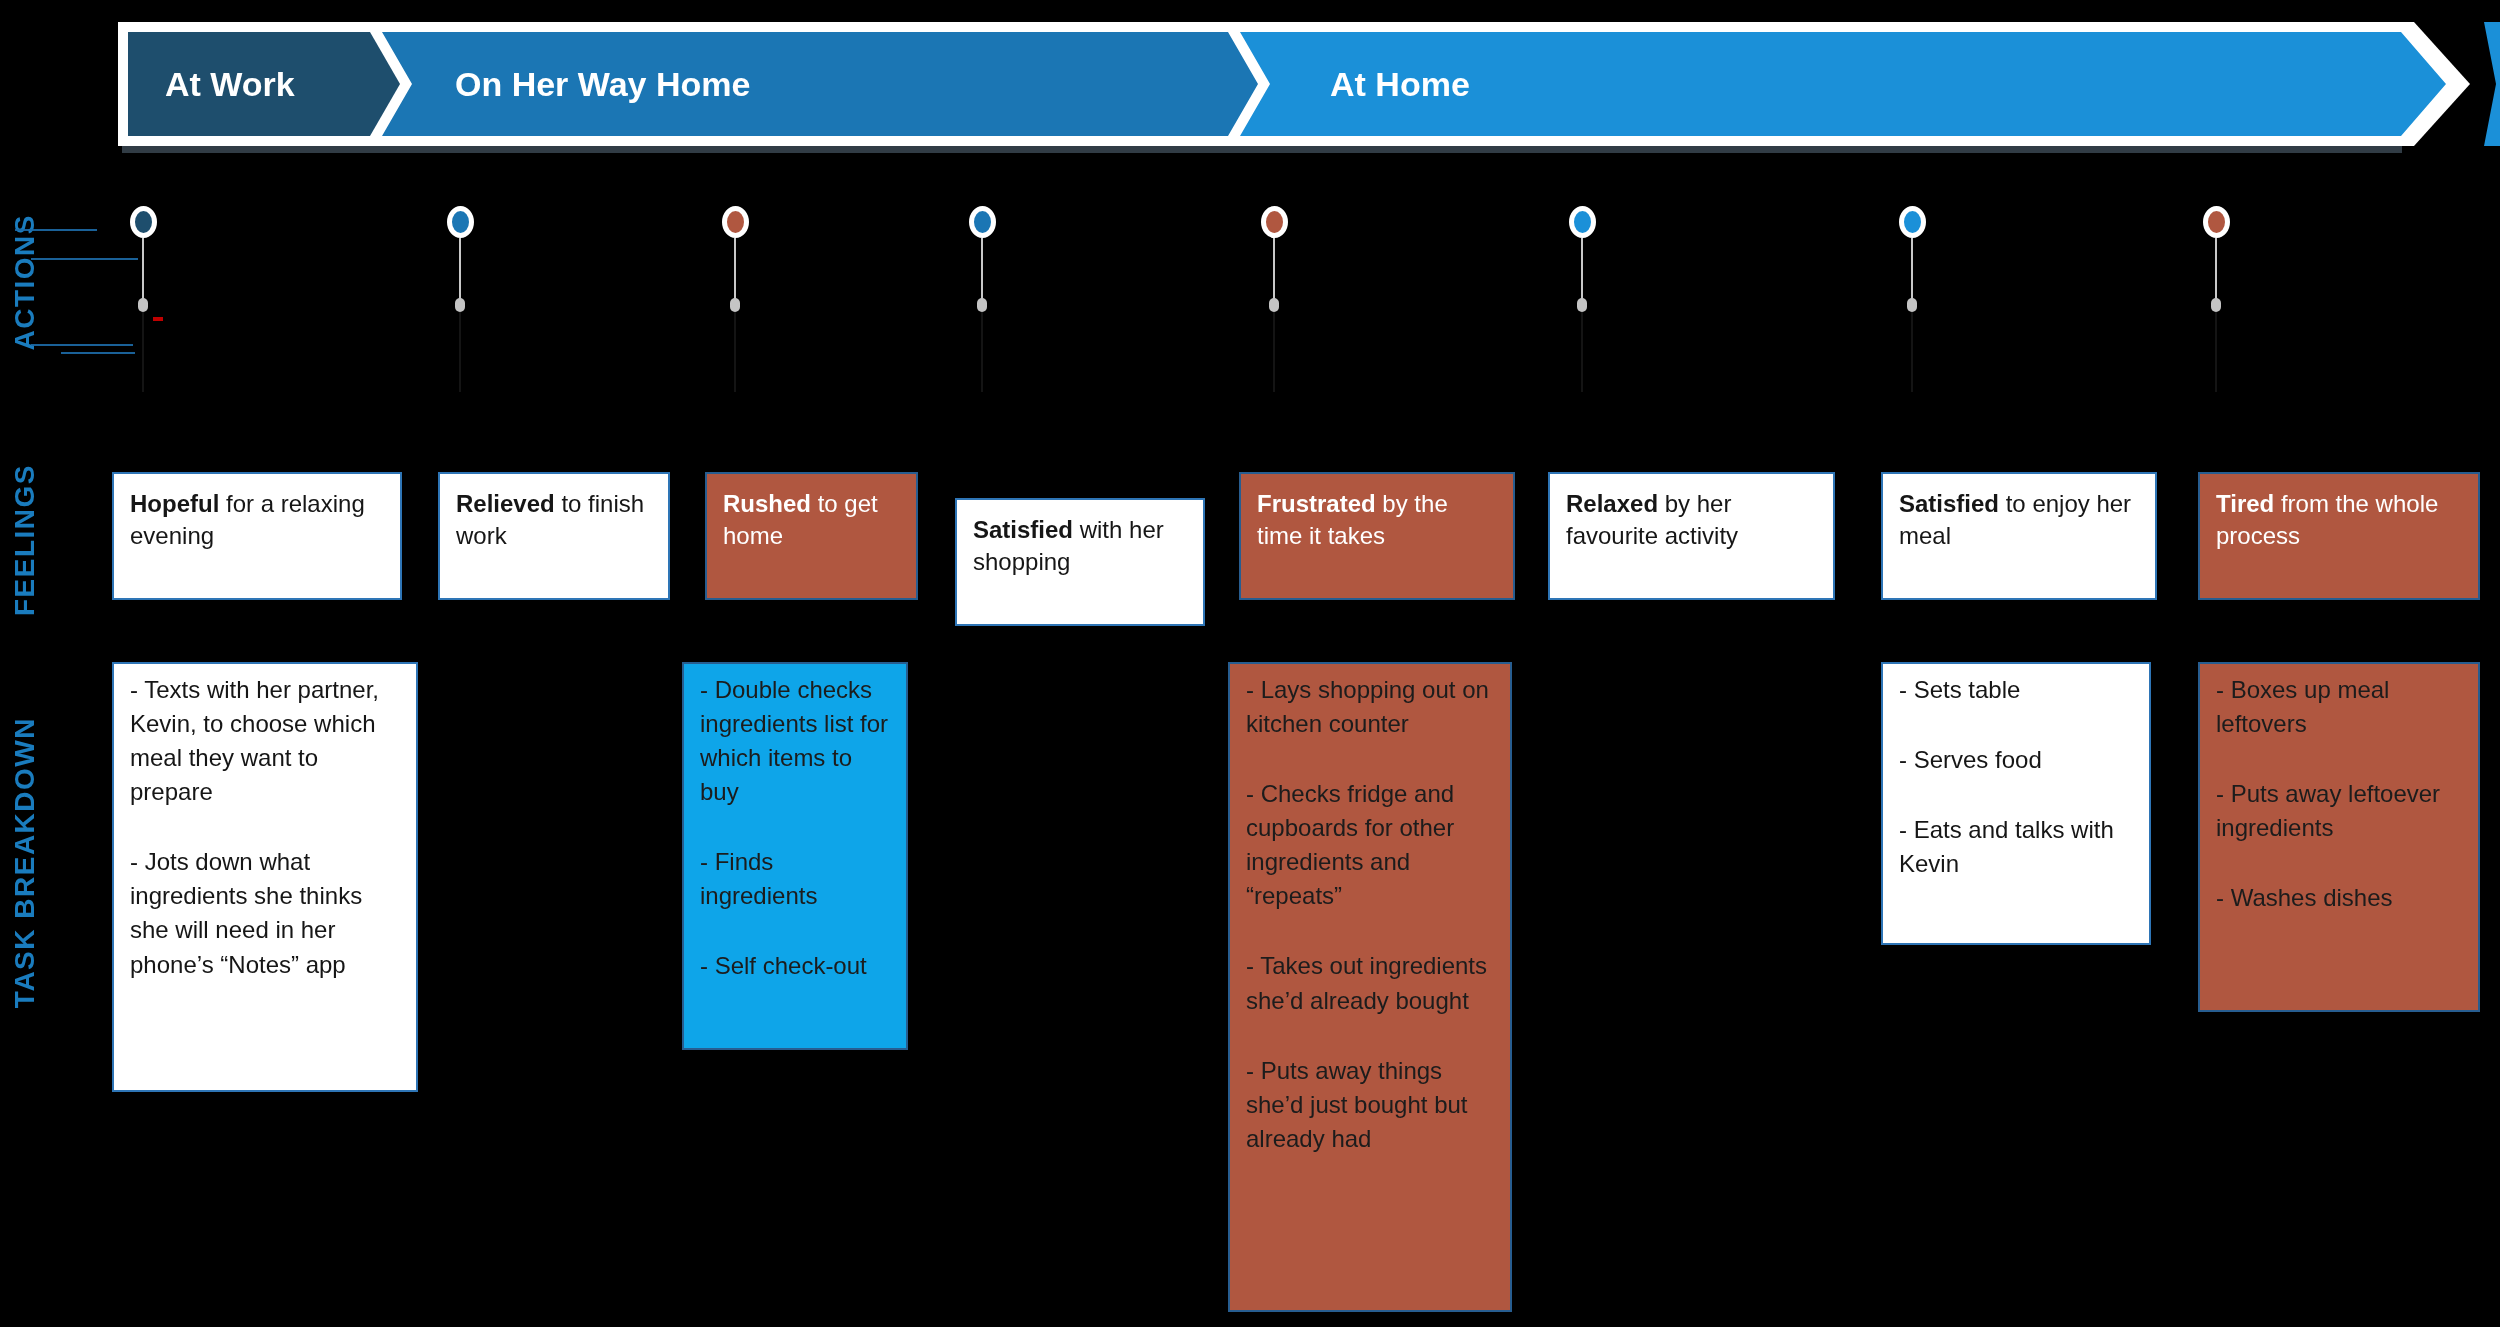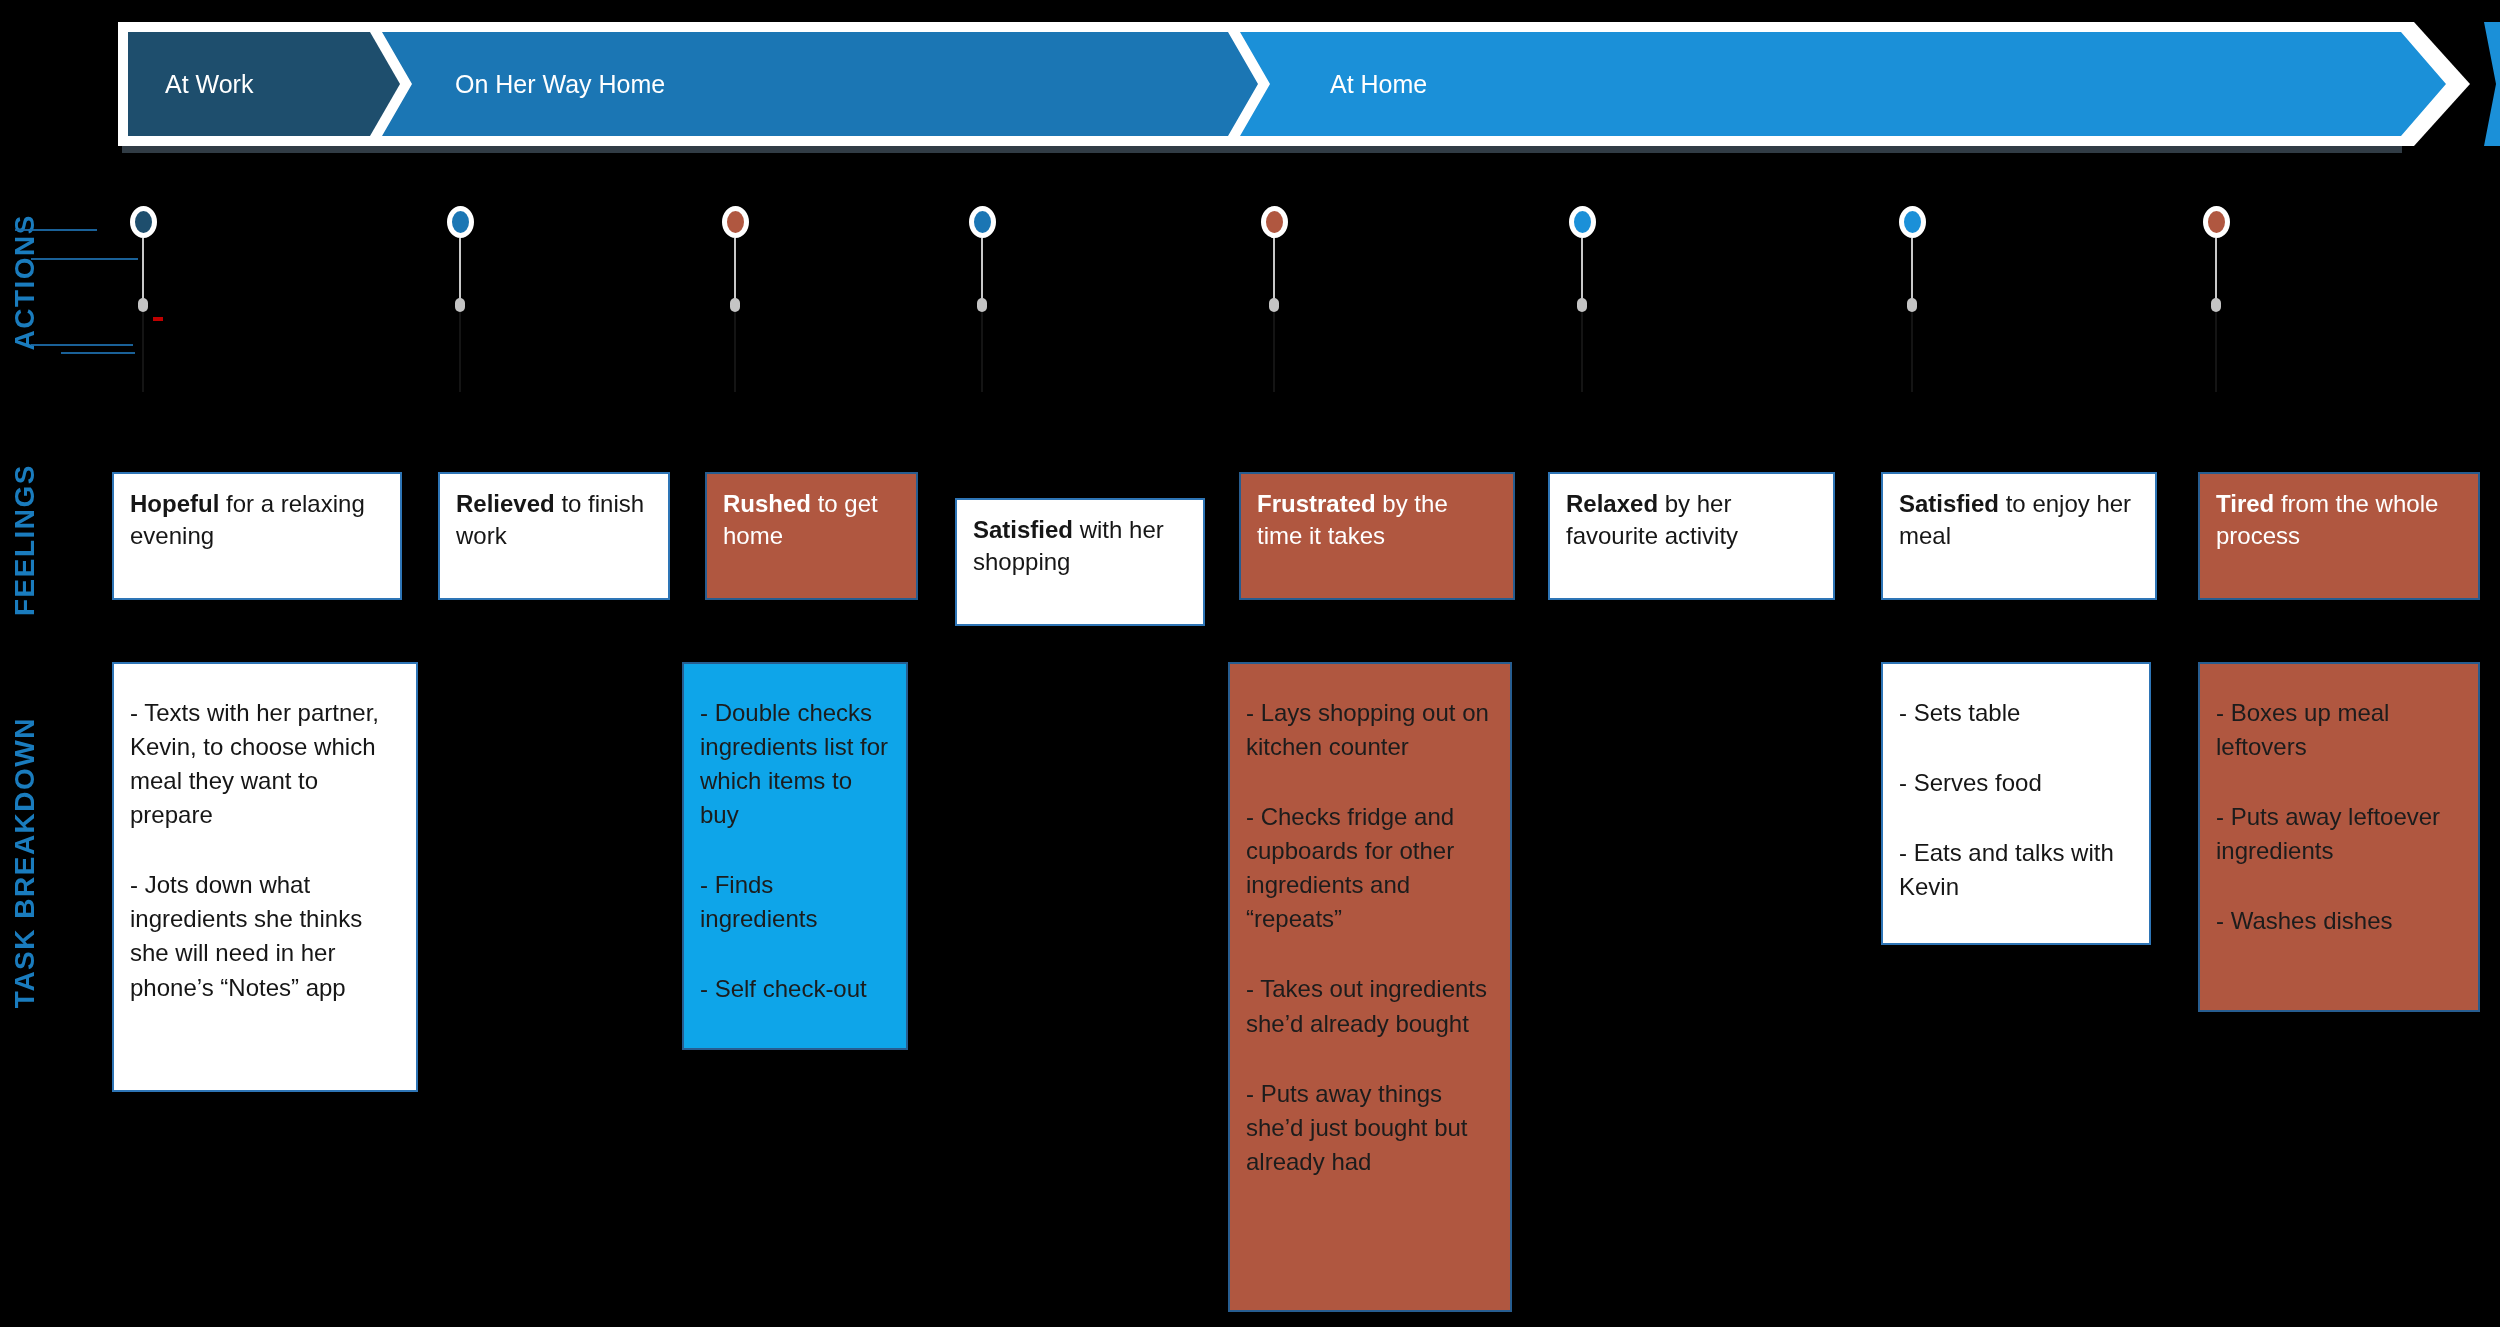--- a/index.html
+++ b/index.html
@@ -8,21 +8,21 @@
 
   
   .band{position:absolute;left:118px;top:22px;width:2352px;height:124px;background:#fff;
         clip-path:polygon(0 0, calc(100% - 56px) 0, 100% 50%, calc(100% - 56px) 100%, 0 100%);}
   .band-shadow{position:absolute;left:122px;top:146px;width:2280px;height:7px;background:#3a4751;opacity:.85;}
   .chev{position:absolute;top:32px;height:104px;}
   .chev.tip{clip-path:polygon(0 0, calc(100% - 30px) 0, 100% 50%, calc(100% - 30px) 100%, 0 100%);}
   .chev.notch-tip{clip-path:polygon(0 0, calc(100% - 30px) 0, 100% 50%, calc(100% - 30px) 100%, 0 100%, 30px 50%);}
   .chev.notch-bigtip{clip-path:polygon(0 0, calc(100% - 45px) 0, 100% 50%, calc(100% - 45px) 100%, 0 100%, 30px 50%);}
   .chev .lbl{position:absolute;top:50%;transform:translateY(-50%);color:#fff;
-             font-weight:400;font-size:25px;white-space:nowrap;}
+             font-weight:700;font-size:34px;white-space:nowrap;}
   .sliver{position:absolute;left:2484px;top:22px;width:16px;height:124px;
           clip-path:polygon(0 0, 100% 0, 100% 100%, 0 100%, 12px 50%);}
 
   
   .vlabel{position:absolute;left:4px;width:42px;display:flex;align-items:center;justify-content:center;}
   .vlabel>span{writing-mode:vertical-rl;transform:rotate(180deg);font-weight:700;
                font-size:28px;letter-spacing:1.5px;white-space:nowrap;}
   .vl-actions{top:205px;height:155px;}
   .vl-feelings{top:458px;height:165px;}
   .vl-tasks{top:680px;height:365px;}
@@ -37,21 +37,21 @@
 
   
   .art{position:absolute;height:2px;background:#1d6ba8;opacity:.9;}
   .art-red{position:absolute;background:#c00000;}
 
   
   .card{position:absolute;box-sizing:border-box;border:2px solid #2e75b6;}
   .card.rust-border{border-color:#275d90;}
   .feel{top:472px;height:128px;padding:14px 16px;font-size:24px;line-height:1.35;}
   .feel .em{font-weight:700;}
-  .task{padding:32px 16px;font-size:24px;line-height:1.42;}
+  .task{padding:9px 16px;font-size:24px;line-height:1.42;}
   .task p{margin:0 0 36px 0;}
   .task p:last-child{margin-bottom:0;}
 </style>
 </head>
 <body>
 
 <div class="canvas">
 
   <div class="band"></div>
   <div class="band-shadow"></div>

